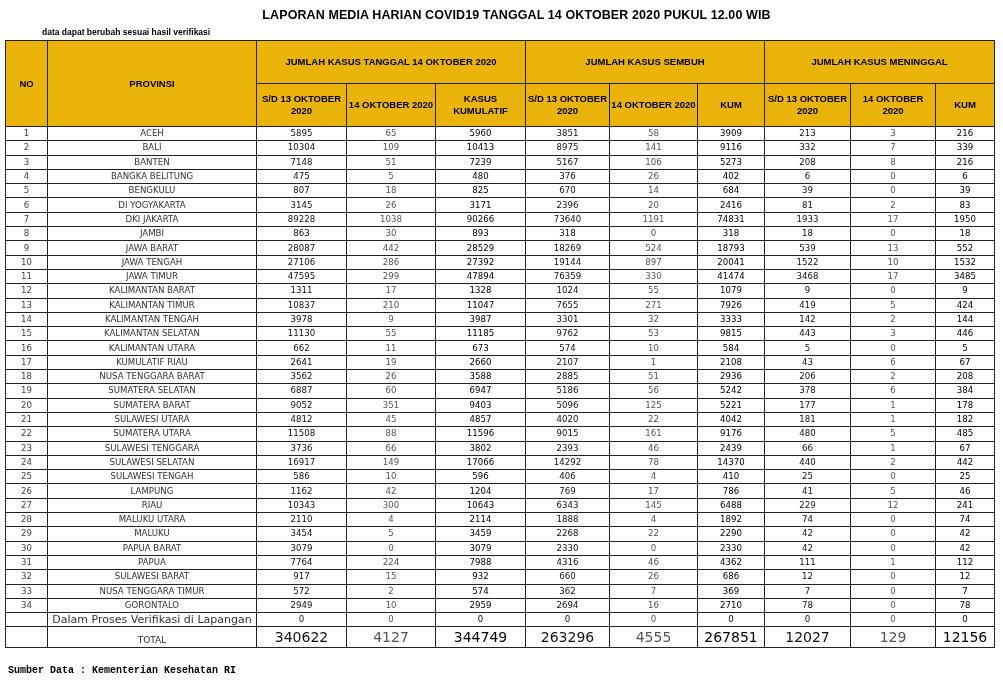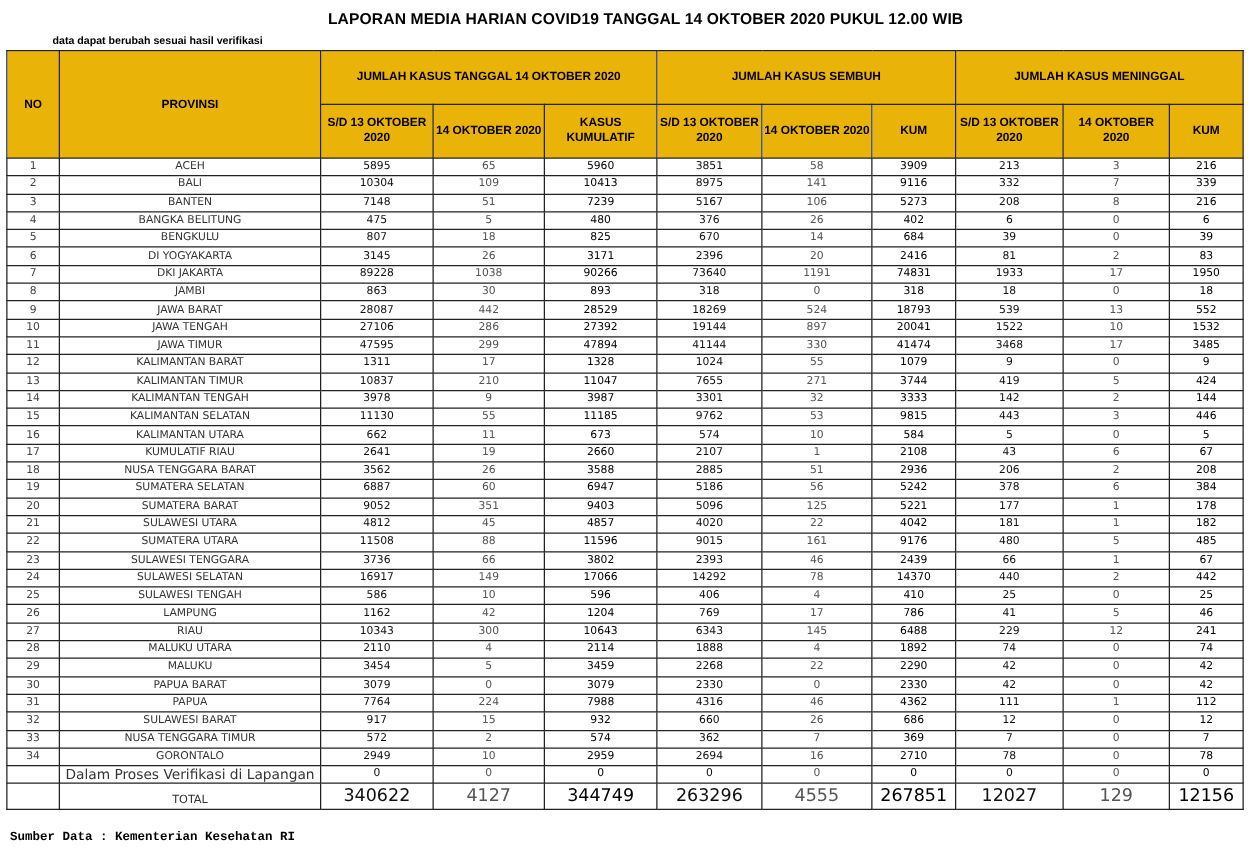--- a/index.html
+++ b/index.html
@@ -192,21 +192,21 @@
         <td class="num">1522</td>
         <td class="daily">10</td>
         <td class="cum">1532</td>
       </tr>
       <tr>
         <td class="no">11</td>
         <td class="prov">JAWA TIMUR</td>
         <td class="num">47595</td>
         <td class="daily">299</td>
         <td class="cum">47894</td>
-        <td class="num">41144</td>
+        <td class="num">76359</td>
         <td class="daily">330</td>
         <td class="cum">41474</td>
         <td class="num">3468</td>
         <td class="daily">17</td>
         <td class="cum">3485</td>
       </tr>
       <tr>
         <td class="no">12</td>
         <td class="prov">KALIMANTAN BARAT</td>
         <td class="num">1311</td>
@@ -220,21 +220,21 @@
         <td class="cum">9</td>
       </tr>
       <tr>
         <td class="no">13</td>
         <td class="prov">KALIMANTAN TIMUR</td>
         <td class="num">10837</td>
         <td class="daily">210</td>
         <td class="cum">11047</td>
         <td class="num">7655</td>
         <td class="daily">271</td>
-        <td class="cum">3744</td>
+        <td class="cum">7926</td>
         <td class="num">419</td>
         <td class="daily">5</td>
         <td class="cum">424</td>
       </tr>
       <tr>
         <td class="no">14</td>
         <td class="prov">KALIMANTAN TENGAH</td>
         <td class="num">3978</td>
         <td class="daily">9</td>
         <td class="cum">3987</td>

